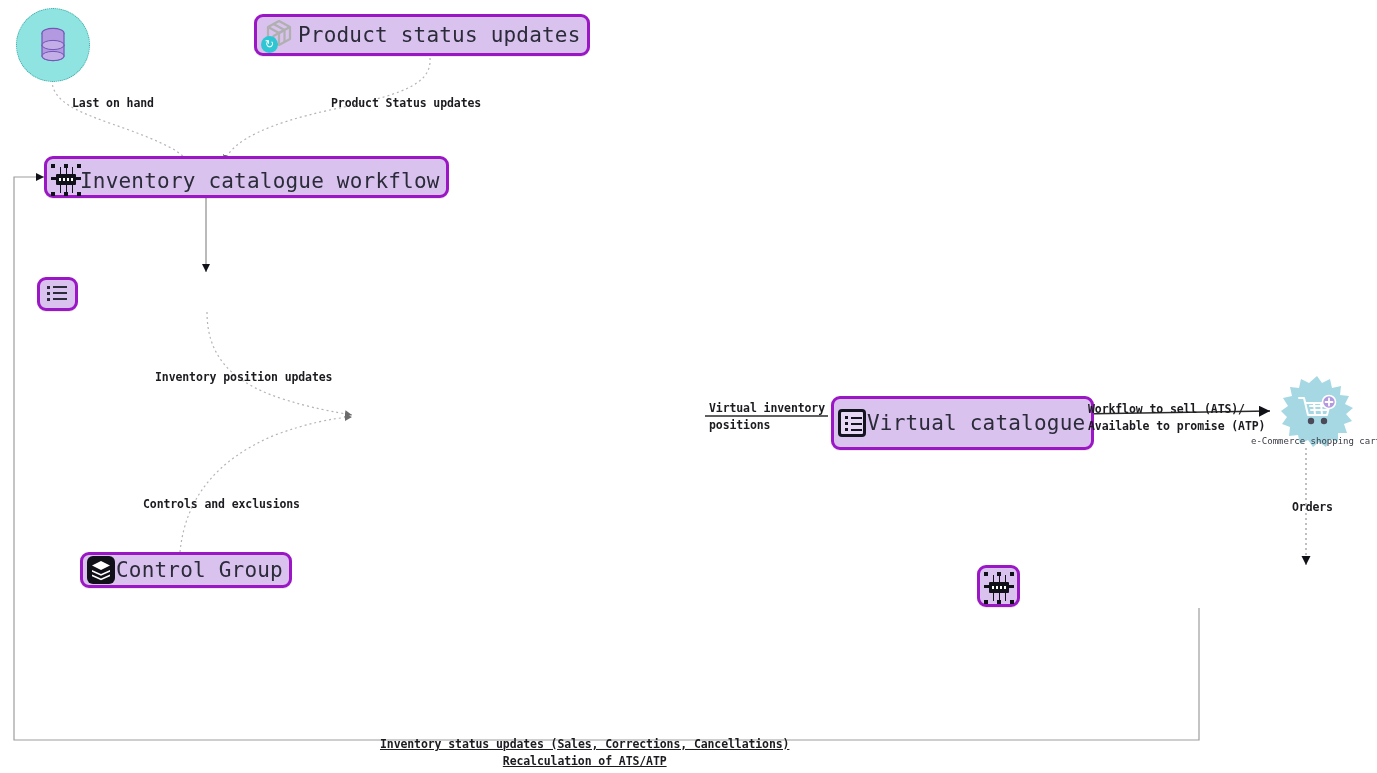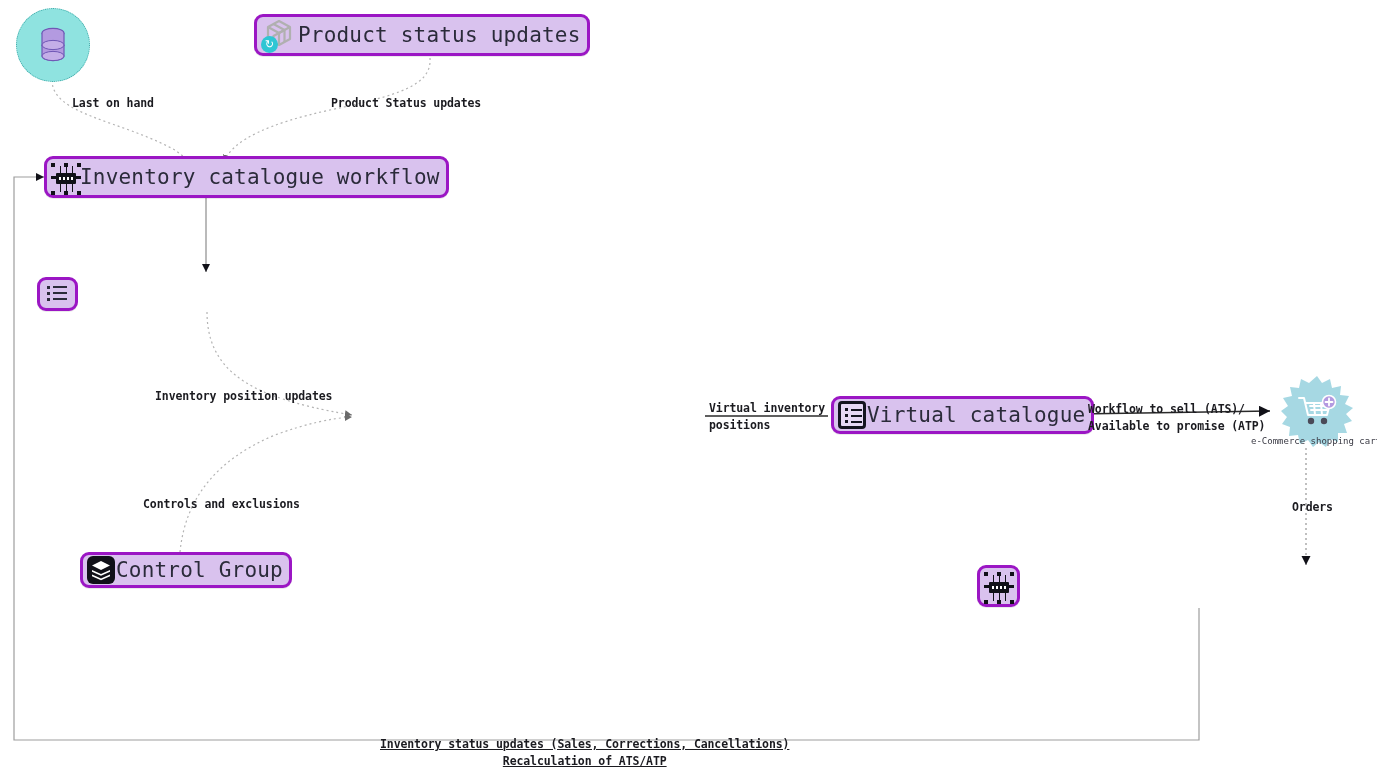--- a/index.html
+++ b/index.html
@@ -238,21 +238,21 @@
           <path d="M18,16 L18,28"></path>
           <path d="M12.5,7 L23.5,13 L23.5,25"></path>
           <path d="M23.5,13 L12.5,19 L12.5,31"></path>
         </g>
       </svg>
       <div class="syncbadge">↻</div>
     </div>
     <span class="label">Product status updates</span>
   </div>
 
-  <div class="node" style="left:44px; top:156px; height:42px;">
+  <div class="node" style="left:44px; top:156px; height:42px;align-items:flex-end;">
     <div class="nicon chip-wrap">
       <div class="chip-body"></div>
       <div class="chip-leg" style="left:0px; top:13px;"></div>
       <div class="chip-leg" style="left:25px; top:13px;"></div>
       <div class="chip-vline" style="left:9px; top:3px; height:8px;"></div>
       <div class="chip-vline" style="left:15px; top:3px; height:8px;"></div>
       <div class="chip-vline" style="left:21px; top:3px; height:8px;"></div>
       <div class="chip-vline" style="left:9px; top:21px; height:8px;"></div>
       <div class="chip-vline" style="left:15px; top:21px; height:8px;"></div>
       <div class="chip-vline" style="left:21px; top:21px; height:8px;"></div>
@@ -271,21 +271,21 @@
       <div class="lb" style="top:3px;"></div>
         <div class="ll" style="top:3px;"></div>
       <div class="lb" style="top:9px;"></div>
         <div class="ll" style="top:9px;"></div>
       <div class="lb" style="top:15px;"></div>
         <div class="ll" style="top:15px;"></div>
     </div>
   </div>
 
 
-  <div class="node" style="left:831px; top:396px; height:38px;">
+  <div class="node" style="left:831px; top:396px; height:54px;">
     <div class="nicon boxlist">
       <div class="lb" style="top:4px;"></div>
         <div class="ll" style="top:4.5px;"></div>
       <div class="lb" style="top:10px;"></div>
         <div class="ll" style="top:10.5px;"></div>
       <div class="lb" style="top:16px;"></div>
         <div class="ll" style="top:16.5px;"></div>
     </div>
     <span class="label">Virtual catalogue</span>
   </div>
@@ -339,21 +339,21 @@
       <circle cx="27" cy="27" r="3.2" fill="#4a4a58"></circle>
       <circle cx="32" cy="8" r="6.5" fill="#b39ae0" stroke="#ffffff" stroke-width="1.6"></circle>
       <path d="M32,4.5 L32,11.5 M28.5,8 L35.5,8" stroke="#ffffff" stroke-width="1.8" stroke-linecap="round"></path>
     </svg>
   </div>
 
   <div class="elabel" style="left:40px; top:95px;margin-left:32px;">Last on hand</div>
 
   <div class="elabel" style="left:331px; top:95px;">Product Status updates</div>
 
-  <div class="elabel" style="left:155px; top:388px;text-align:right;">Inventory position updates</div>
+  <div class="elabel" style="left:155px; top:369px;text-align:right;">Inventory position updates</div>
 
   <div class="elabel" style="left:143px; top:496px;">Controls and exclusions</div>
 
   <div class="elabel" style="left:709px; top:400px;"><span>Virtual inventory</span><br><span>positions</span></div>
 
   <div class="elabel" style="left:1088px; top:401px;"><span>Workflow to sell (ATS)/</span><br><span>Available to promise (ATP)</span></div>
 
   <div class="elabel" style="left:1292px; top:499px;">Orders</div>
 
   <div class="elabel small" style="left:1251px; top:435px;">e-Commerce shopping cart</div>

